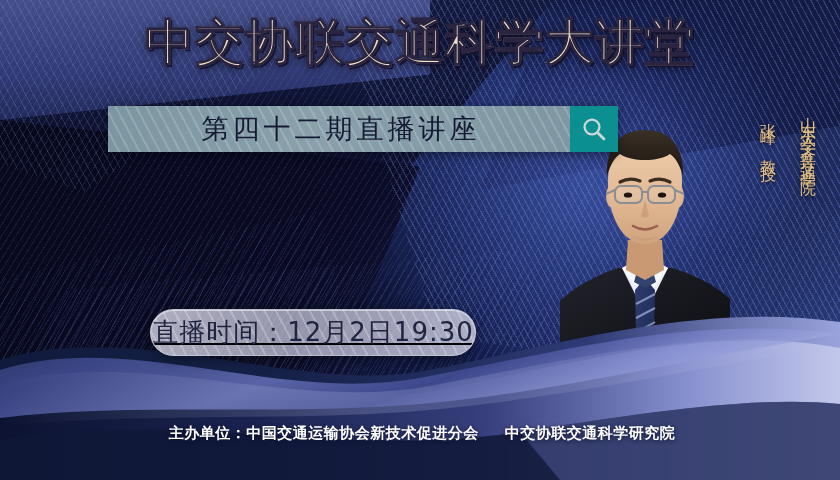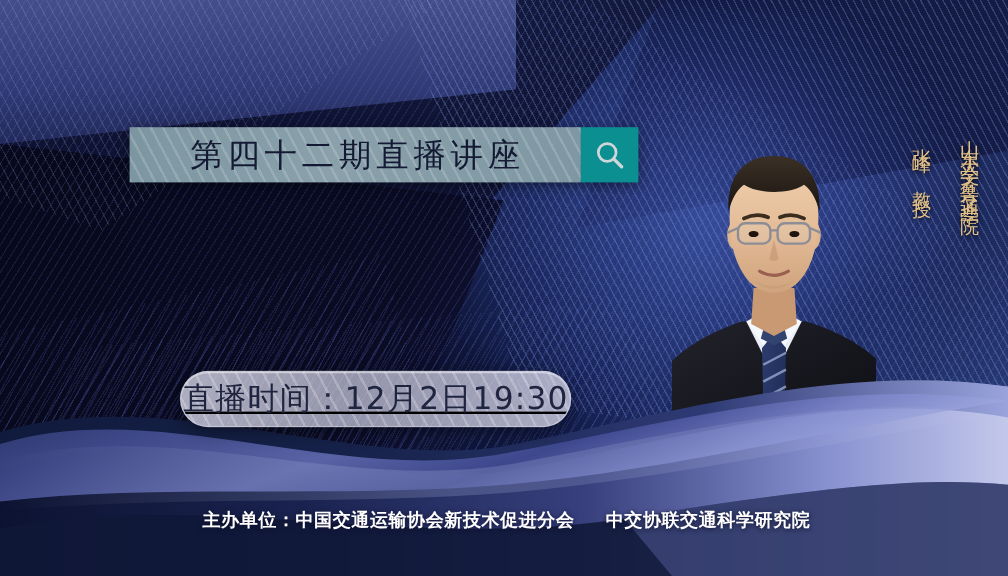--- a/index.html
+++ b/index.html
@@ -100,21 +100,21 @@
     -webkit-text-stroke:1px #2a2440;
     text-shadow:
       0 0 1px #2a2440,
       2px 2px 0 rgba(20,16,40,.85),
       0 3px 10px rgba(0,0,0,.55);
     font-family:"DejaVu Sans","Liberation Sans",sans-serif;
   }
 
   
   .subbar{
-    position:absolute;left:108px;top:106px;width:424px;height:46px;
+    position:absolute;left:108px;top:106px;width:510px;height:46px;
     display:flex;align-items:stretch;
     box-shadow:0 2px 10px rgba(0,0,0,.45);
   }
   .subbar-body{
     flex:1;position:relative;display:flex;align-items:center;justify-content:center;
     background:linear-gradient(100deg,#7c96a1 0%,#8aa1ab 45%,#7e97a2 100%);
     overflow:hidden;
   }
   .subbar-body::after{
     content:"";position:absolute;inset:0;
@@ -321,20 +321,21 @@
 
       <path d="M0 70 C130 30 280 104 420 78 C560 52 690 14 840 34 C700 56 560 92 420 104 C280 116 130 102 0 118 Z" fill="url(#rib1)" opacity=".75"></path>
 
       <path d="M0 84 C140 46 290 112 430 86 C570 60 700 26 840 44 C700 68 560 98 430 110 C290 122 140 112 0 126 Z" fill="url(#ribHL)" opacity=".35"></path>
 
       <path d="M0 140 C180 108 340 160 520 132 C660 110 760 96 840 104 L840 180 L0 180 Z" fill="#101838" opacity=".88"></path>
       <path d="M520 132 C660 110 760 96 840 104 L840 180 L560 180 Z" fill="#6d78bf" opacity=".35"></path>
     </svg>
   </div>
 
+  <div class="title">中交协联交通科学大讲堂</div>
 
   <div class="subbar">
     <div class="subbar-body">
       <span class="subbar-text">第四十二期直播讲座</span>
     </div>
     <div class="subbar-icon">
       <svg width="26" height="26" viewBox="0 0 26 26" xmlns="http://www.w3.org/2000/svg">
         <circle cx="11" cy="11" r="7.4" fill="none" stroke="#cfd6da" stroke-width="2.3"></circle>
         <line x1="16.4" y1="16.4" x2="23" y2="23" stroke="#cfd6da" stroke-width="2.8" stroke-linecap="round"></line>
       </svg>

